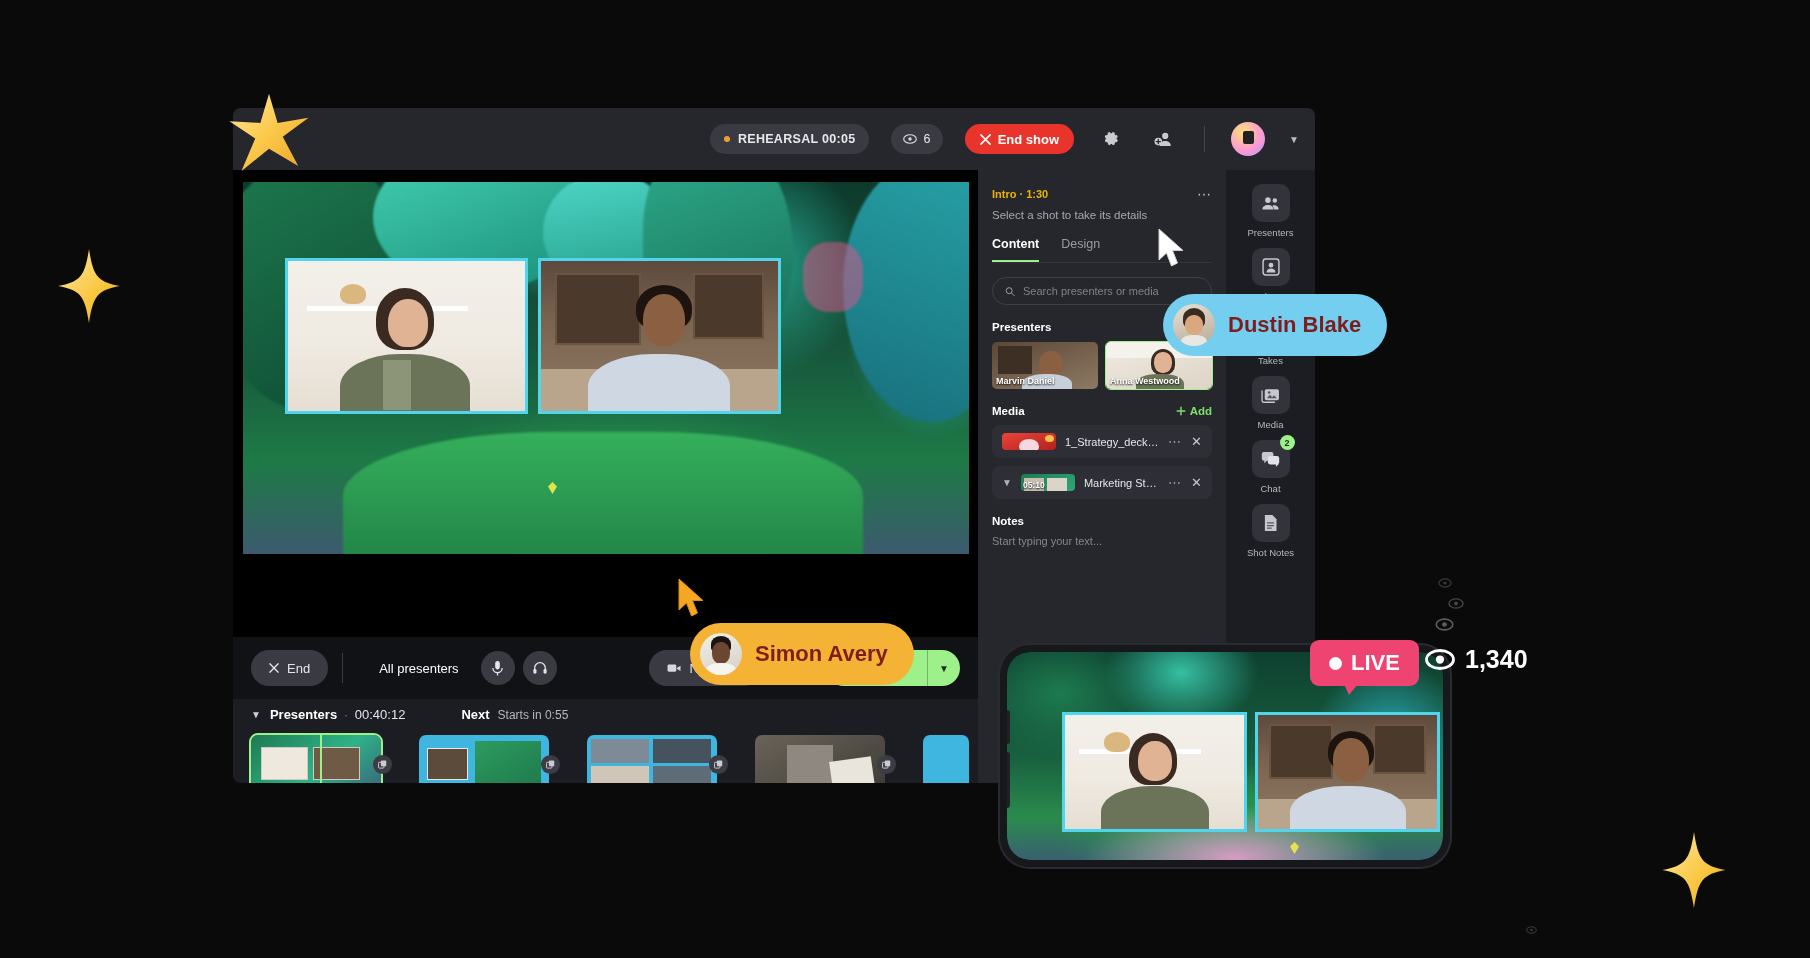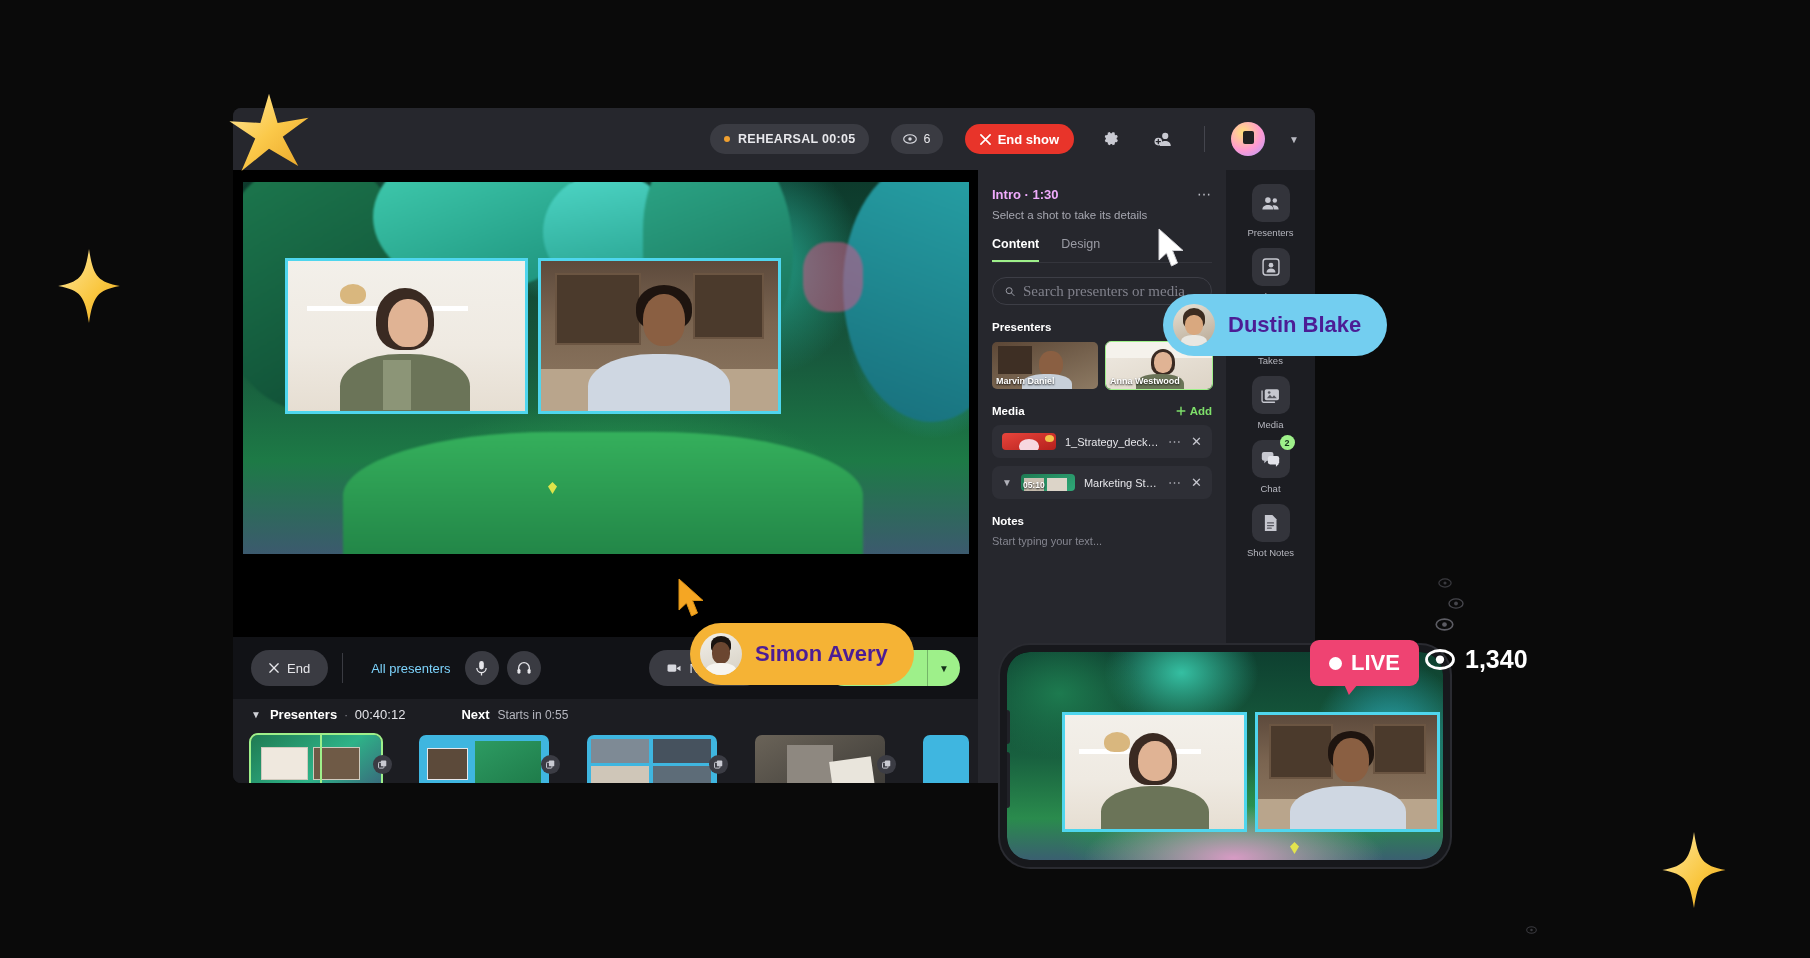--- a/index.html
+++ b/index.html
@@ -99,21 +99,21 @@
   .controls {
     position: absolute; left: 0; top: 529px; width: 745px; height: 62px;
     background: #111216;
     display: flex; align-items: center; padding: 0 18px;
   }
   .ctl {
     display:flex; align-items:center; gap:8px; height:36px; padding:0 18px;
     border-radius:18px; background:#3a3b42; color:#e6e6ea; font-size:13px;
     border:none; cursor:pointer; font-family:inherit;
   }
-  .ctl-text { color:#7dd3fc; font-size:13px; margin:0 14px; }
+  .ctl-text { color:#ffffff; font-size:13px; margin:0 22px; }
   .round-btn {
     width:34px; height:34px; border-radius:50%; background:#3a3b42;
     display:flex; align-items:center; justify-content:center; color:#e6e6ea;
     border:none; cursor:pointer; margin-right:8px;
   }
   .divider-c { width:1px; height:30px; background:#3a3b42; margin:0 14px; }
   .btn-next {
     display:flex; align-items:stretch; height:36px; border-radius:18px;
     background:#9ef08a; overflow:hidden; cursor:pointer;
   }
@@ -146,33 +146,33 @@
     position:absolute; right:9px; top:20px; width:19px; height:19px; border-radius:50%;
     background:#3b3c44; display:flex; align-items:center; justify-content:center; color:#c9cad2;
   }
 
   
   .rpanel {
     position:absolute; left:745px; top:62px; width:248px; height:613px;
     background:#26272d; padding:16px 14px 0 14px;
   }
   .rp-h { display:flex; align-items:center; justify-content:space-between; }
-  .rp-title { color:#f0abfc; font-size:13px; font-weight:700; }
+  .rp-title { color:#eab308; font-size:11px; font-weight:700; }
   .rp-sub { color:#a6a7b0; font-size:11.5px; margin-top:7px; }
   .rp-more { color:#b9bac2; font-size:14px; letter-spacing:1px; cursor:pointer; }
   .tabs { display:flex; gap:22px; margin-top:16px; border-bottom:1px solid #34353c; }
   .tab { color:#9a9ba4; font-size:12.5px; padding-bottom:9px; cursor:pointer; }
   .tab.active { color:#fff; font-weight:700; border-bottom:2.5px solid #9ef08a; }
   .search {
     display:flex; align-items:center; gap:8px; margin-top:14px;
     height:28px; border-radius:14px; border:1px solid #3d3e46; padding:0 12px;
   }
   .search input {
-    background:none; border:none; outline:none; color:#c6c7cf; font-size:15px;
-    font-family:Liberation Serif, serif; width:100%;
+    background:none; border:none; outline:none; color:#c6c7cf; font-size:11px;
+    font-family:Liberation Sans, sans-serif; width:100%;
   }
   .search input::placeholder { color:#80818b; }
   .sec-h { display:flex; align-items:center; justify-content:space-between; margin-top:16px; }
   .sec-t { color:#fff; font-size:11.5px; font-weight:700; }
   .add-btn { display:flex; align-items:center; gap:4px; color:#7ee06a; font-size:11.5px;
              font-weight:600; cursor:pointer; background:none; border:none; font-family:inherit; }
   .pres-row { display:flex; gap:8px; margin-top:9px; }
   .pres-card { position:relative; width:108px; height:47px; border-radius:5px; overflow:hidden; cursor:pointer; }
   .pres-card.sel { outline:1.5px solid #9ef08a; }
   .pres-name {
@@ -214,21 +214,21 @@
   }
 
   
   .name-badge {
     position:absolute; display:flex; align-items:center; gap:13px;
     border-radius:32px; padding:10px 26px 10px 10px; z-index:40;
   }
   .nb-blue { background:#73cef0; }
   .nb-amber { background:#f5b335; }
   .nb-av { width:42px; height:42px; border-radius:50%; overflow:hidden; flex:none; position:relative; }
-  .nb-txt { color:#4c1d95; font-size:22px; font-weight:700; }
+  .nb-txt { color:#7f1d1d; font-size:22px; font-weight:700; }
 
   .phone {
     position:absolute; left:1000px; top:645px; width:450px; height:222px;
     background:#0c0c0e; border-radius:30px; border:7px solid #17181c;
     box-shadow: 0 0 0 2px #2a2b31; overflow:hidden; z-index:30;
   }
   .phone-screen { position:absolute; inset:0; overflow:hidden; border-radius:22px; }
   .phone-notch { position:absolute; left:-3px; top:58px; width:6px; height:34px; background:#202127; border-radius:3px; z-index:5;}
   .phone-notch2 { position:absolute; left:-3px; top:100px; width:6px; height:56px; background:#202127; border-radius:3px; z-index:5;}
 

